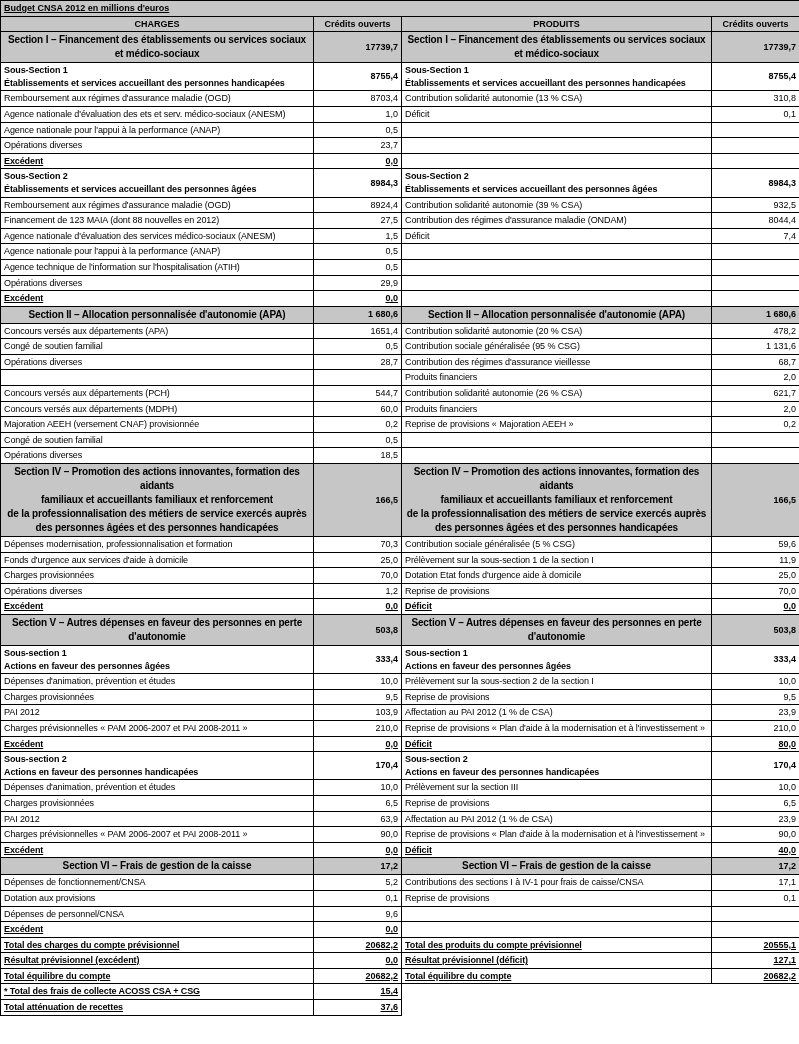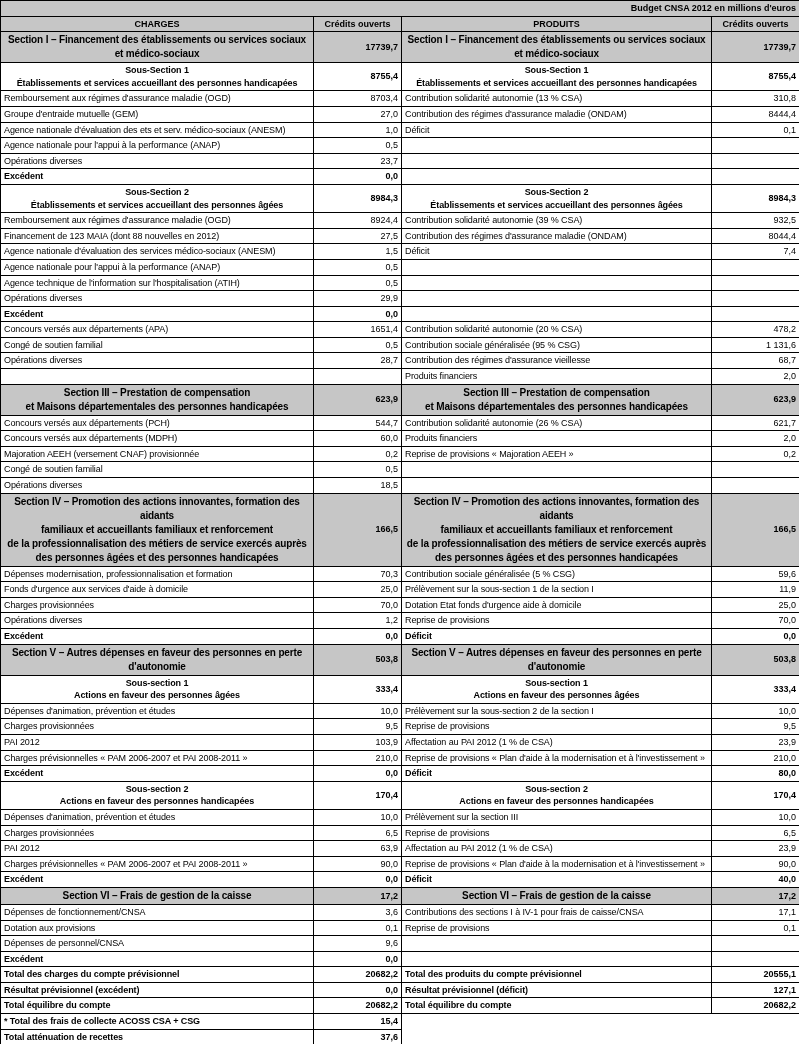--- a/index.html
+++ b/index.html
@@ -22,37 +22,38 @@
   td {
     border: 1px solid #000;
     padding: 1px 3px;
     line-height: 1.4;
     vertical-align: middle;
     overflow: hidden;
   }
   .title-cell {
     background: var(--header-bg, #c6c6c6);
     font-weight: bold;
-    text-align: right;
+    text-align: left;
+    text-decoration: underline;
   }
   .colhead {
     background: var(--header-bg, #c6c6c6);
     font-weight: bold;
     text-align: center;
   }
   .val { text-align: right; }
   .lbl { text-align: left; letter-spacing: -0.1px; white-space: pre-line; }
   
   .c-h { background: var(--header-bg, #c6c6c6); font-weight: bold; text-align: right; }
   .c-h.lbl { text-align: center; font-size: 10px; letter-spacing: -0.15px; }
   
   .c-s { font-weight: bold; }
-  .c-s.lbl { text-align: center; border-radius: 11px; }
+  .c-s.lbl { text-align: left; border-radius: 11px; }
   
-  .c-b { font-weight: bold; }
+  .c-b { font-weight: bold; text-decoration: underline; }
   
   .c-e { background: #fff; }
   
   .c-n { border: 0; background: #fff; }
 </style>
 </head>
 <body>
 
 <table>
   <colgroup>
@@ -89,26 +90,20 @@
 Établissements et services accueillant des personnes handicapées</td>
         <td class="val c-s">8755,4</td>
       </tr>
       <tr>
         <td class="lbl c-i">Remboursement aux régimes d'assurance maladie (OGD)</td>
         <td class="val c-i">8703,4</td>
         <td class="lbl c-i">Contribution solidarité autonomie (13 % CSA)</td>
         <td class="val c-i">310,8</td>
       </tr>
       <tr>
-        <td class="lbl c-i">Groupe d'entraide mutuelle (GEM)</td>
-        <td class="val c-i">27,0</td>
-        <td class="lbl c-i">Contribution des régimes d'assurance maladie (ONDAM)</td>
-        <td class="val c-i">8444,4</td>
-      </tr>
-      <tr>
         <td class="lbl c-i">Agence nationale d'évaluation des ets et serv. médico-sociaux (ANESM)</td>
         <td class="val c-i">1,0</td>
         <td class="lbl c-i">Déficit</td>
         <td class="val c-i">0,1</td>
       </tr>
       <tr>
         <td class="lbl c-i">Agence nationale pour l'appui à la performance (ANAP)</td>
         <td class="val c-i">0,5</td>
         <td class="lbl c-e"></td>
         <td class="val c-e"></td>
@@ -169,20 +164,26 @@
         <td class="lbl c-e"></td>
         <td class="val c-e"></td>
       </tr>
       <tr>
         <td class="lbl c-b">Excédent</td>
         <td class="val c-b">0,0</td>
         <td class="lbl c-e"></td>
         <td class="val c-e"></td>
       </tr>
       <tr>
+        <td class="lbl c-h">Section II – Allocation personnalisée d'autonomie (APA)</td>
+        <td class="val c-h">1 680,6</td>
+        <td class="lbl c-h">Section II – Allocation personnalisée d'autonomie (APA)</td>
+        <td class="val c-h">1 680,6</td>
+      </tr>
+      <tr>
         <td class="lbl c-i">Concours versés aux départements (APA)</td>
         <td class="val c-i">1651,4</td>
         <td class="lbl c-i">Contribution solidarité autonomie (20 % CSA)</td>
         <td class="val c-i">478,2</td>
       </tr>
       <tr>
         <td class="lbl c-i">Congé de soutien familial</td>
         <td class="val c-i">0,5</td>
         <td class="lbl c-i">Contribution sociale généralisée (95 % CSG)</td>
         <td class="val c-i">1 131,6</td>
@@ -191,28 +192,20 @@
         <td class="lbl c-i">Opérations diverses</td>
         <td class="val c-i">28,7</td>
         <td class="lbl c-i">Contribution des régimes d'assurance vieillesse</td>
         <td class="val c-i">68,7</td>
       </tr>
       <tr>
         <td class="lbl c-e"></td>
         <td class="val c-e"></td>
         <td class="lbl c-i">Produits financiers</td>
         <td class="val c-i">2,0</td>
-      </tr>
-      <tr>
-        <td class="lbl c-h">Section III – Prestation de compensation
-et Maisons départementales des personnes handicapées</td>
-        <td class="val c-h">623,9</td>
-        <td class="lbl c-h">Section III – Prestation de compensation
-et Maisons départementales des personnes handicapées</td>
-        <td class="val c-h">623,9</td>
       </tr>
       <tr>
         <td class="lbl c-i">Concours versés aux départements (PCH)</td>
         <td class="val c-i">544,7</td>
         <td class="lbl c-i">Contribution solidarité autonomie (26 % CSA)</td>
         <td class="val c-i">621,7</td>
       </tr>
       <tr>
         <td class="lbl c-i">Concours versés aux départements (MDPH)</td>
         <td class="val c-i">60,0</td>
@@ -362,21 +355,21 @@
         <td class="val c-b">40,0</td>
       </tr>
       <tr>
         <td class="lbl c-h">Section VI – Frais de gestion de la caisse</td>
         <td class="val c-h">17,2</td>
         <td class="lbl c-h">Section VI – Frais de gestion de la caisse</td>
         <td class="val c-h">17,2</td>
       </tr>
       <tr>
         <td class="lbl c-i">Dépenses de fonctionnement/CNSA</td>
-        <td class="val c-i">3,6</td>
+        <td class="val c-i">5,2</td>
         <td class="lbl c-i">Contributions des sections I à IV-1 pour frais de caisse/CNSA</td>
         <td class="val c-i">17,1</td>
       </tr>
       <tr>
         <td class="lbl c-i">Dotation aux provisions</td>
         <td class="val c-i">0,1</td>
         <td class="lbl c-i">Reprise de provisions</td>
         <td class="val c-i">0,1</td>
       </tr>
       <tr>

